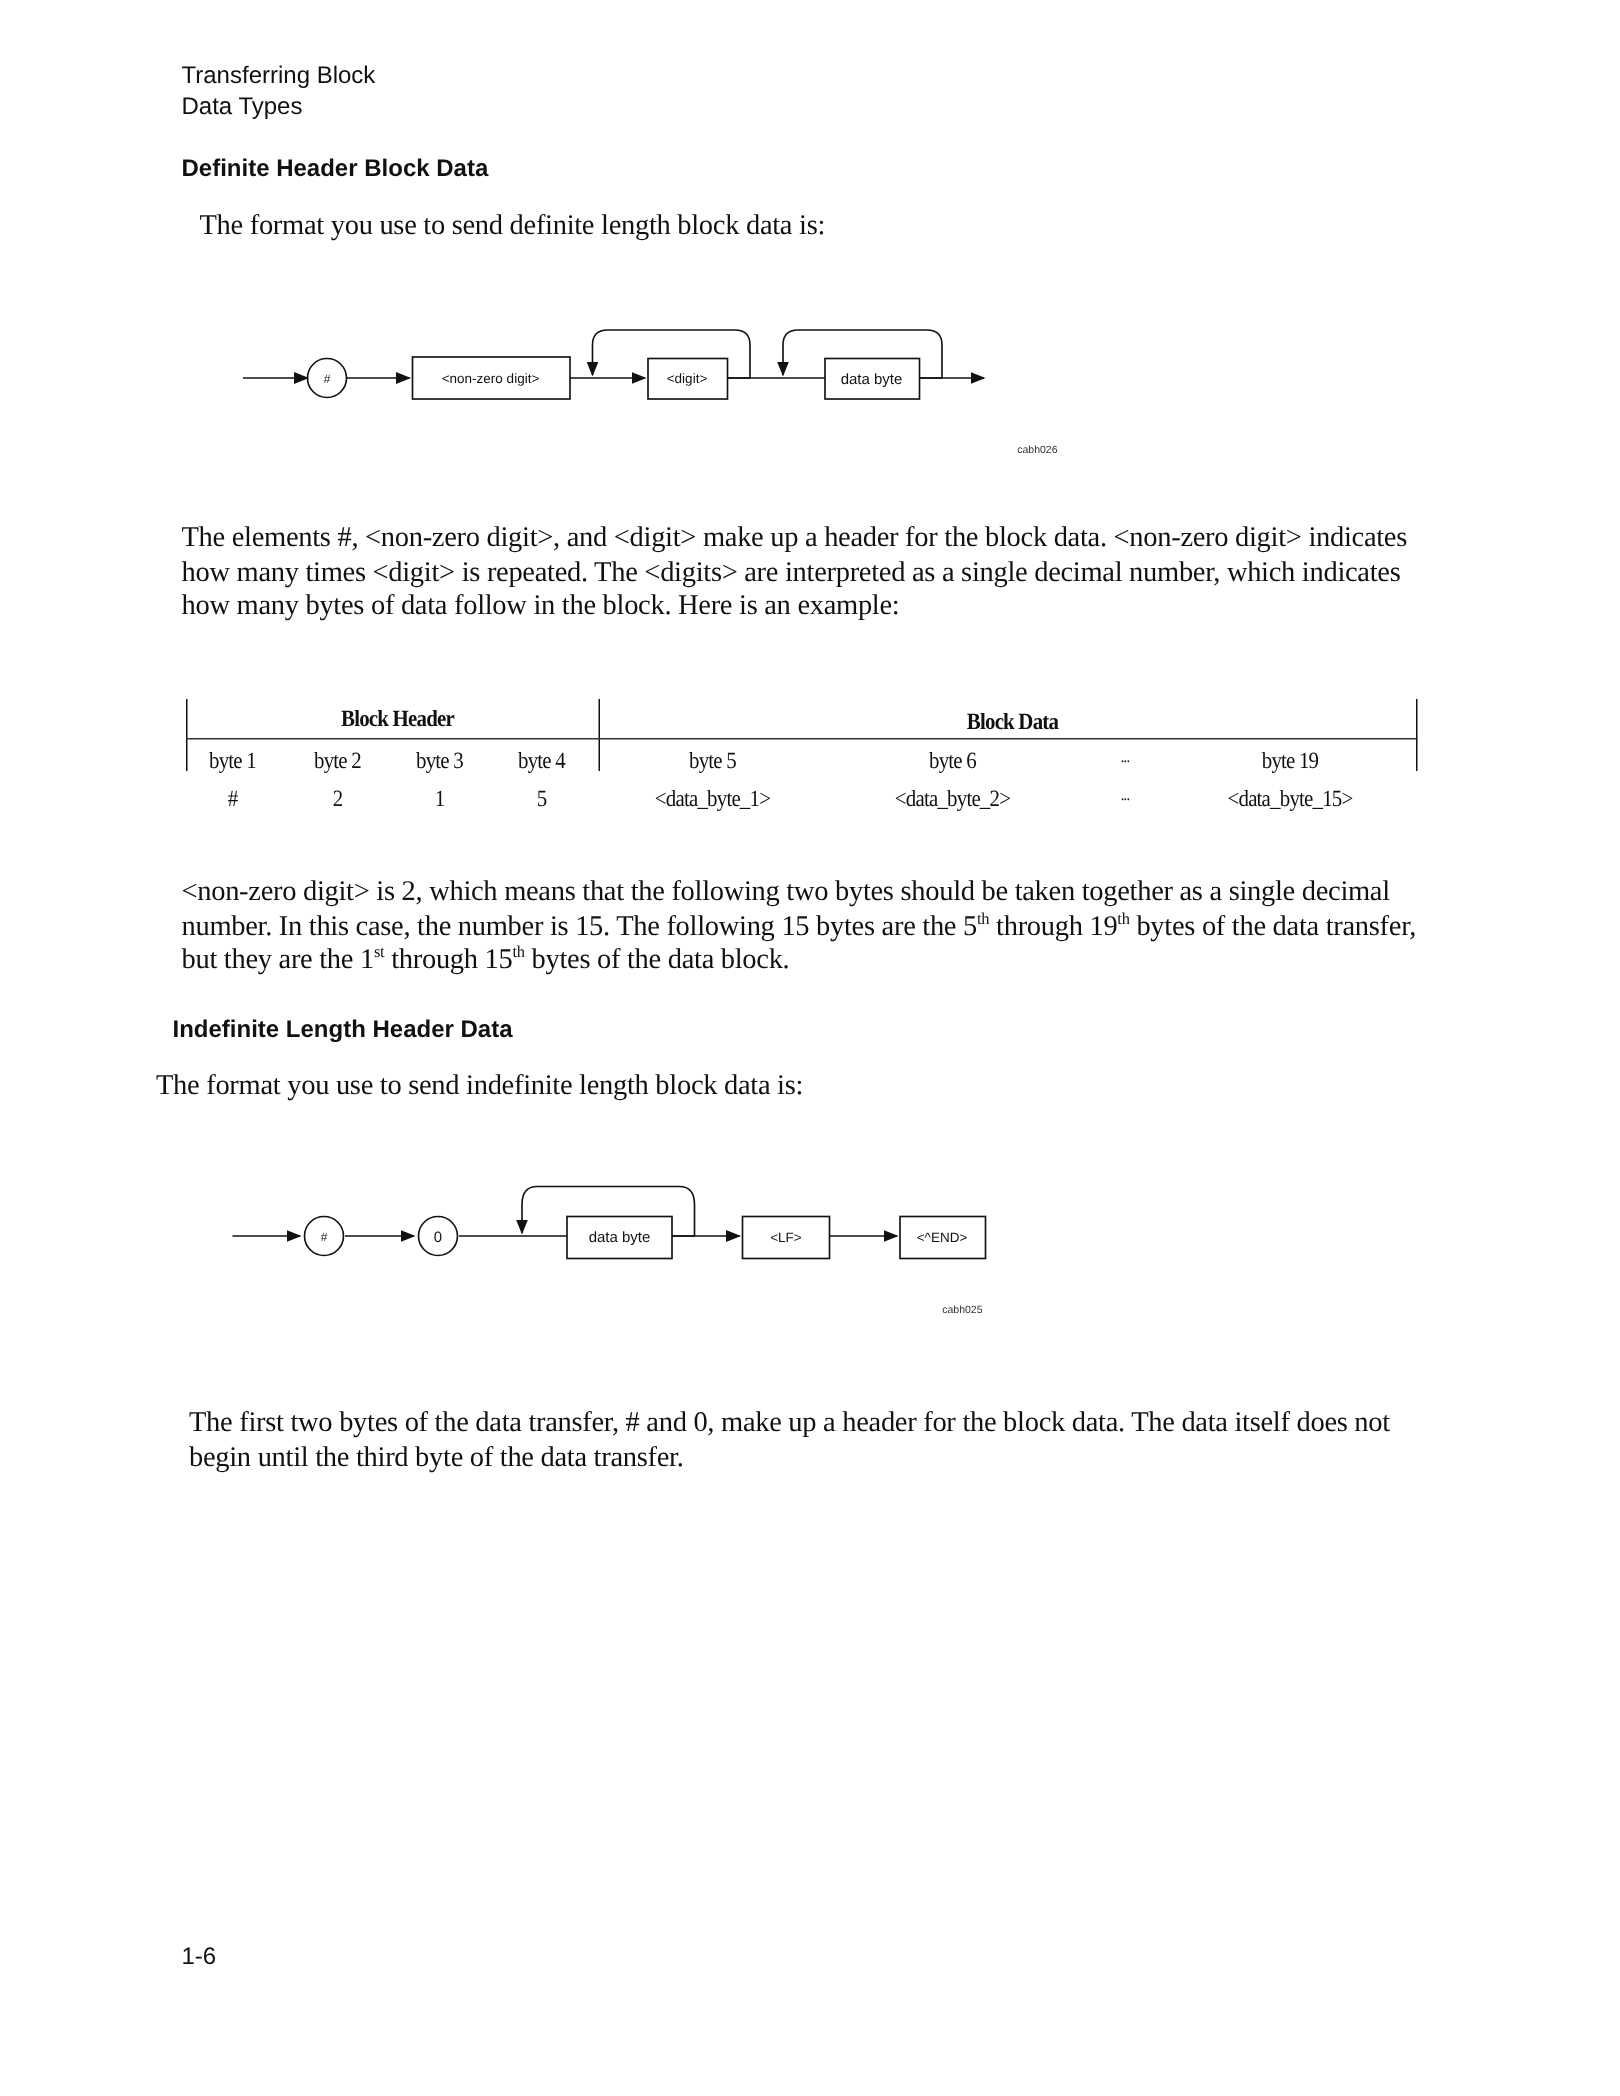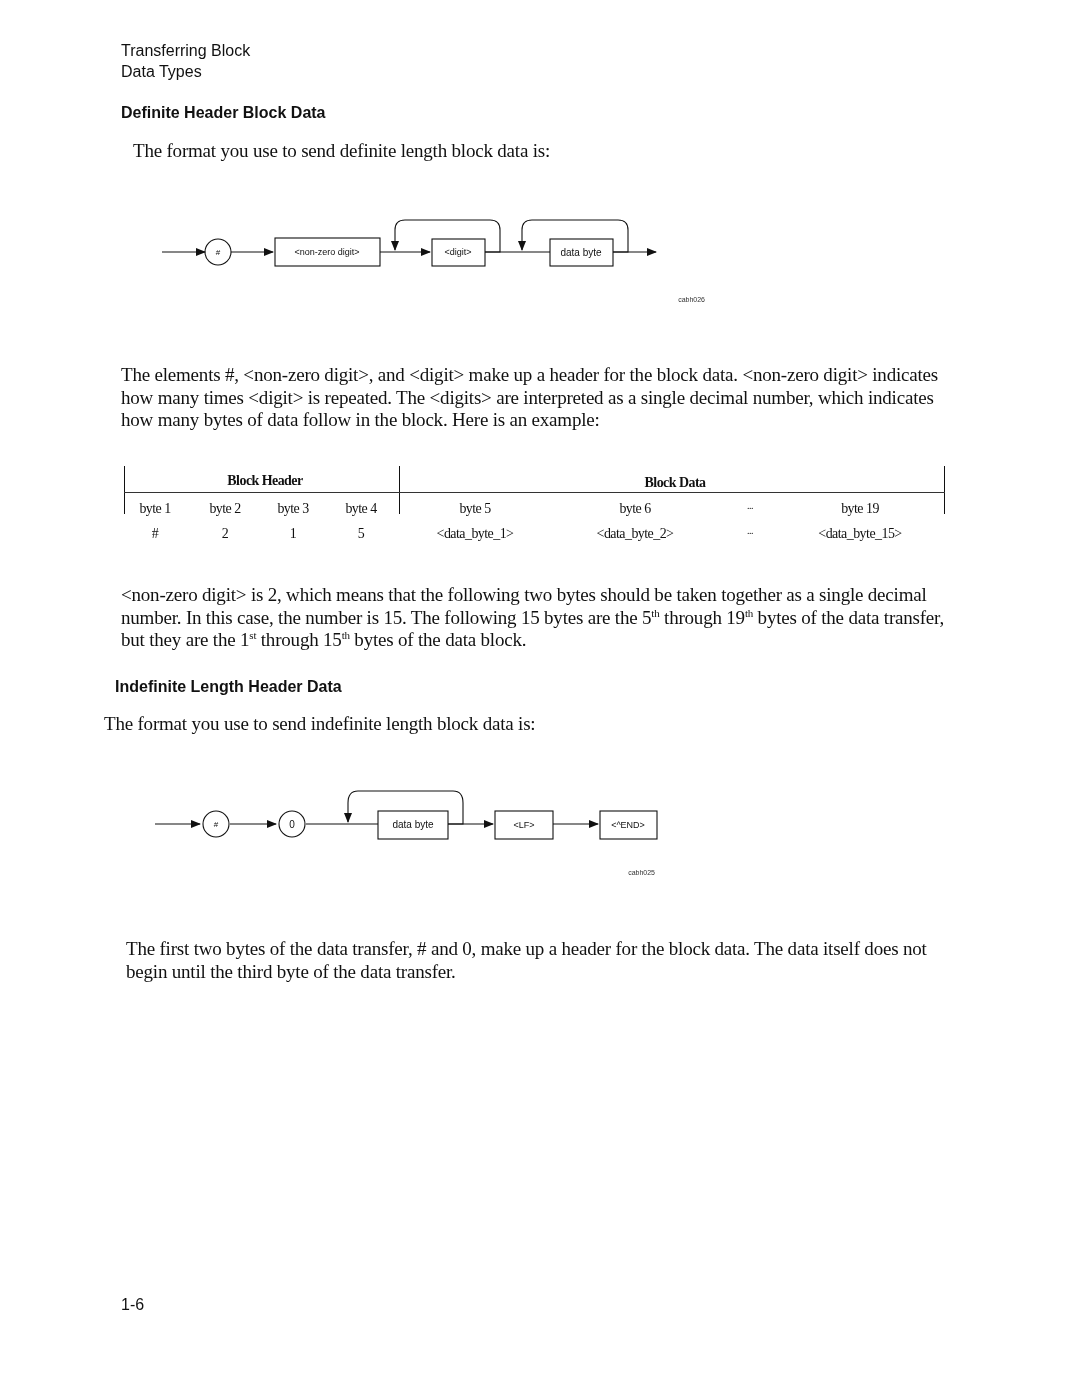--- a/index.html
+++ b/index.html
@@ -52,21 +52,21 @@
     <path d="M463,42 L478,42 L478,20 Q478,10 468,10 L382,10 Q372,10 372,20 L372,40" marker-end="url(#arr)"></path>
     <line x1="463" y1="42" x2="506" y2="42" marker-end="url(#arr)"></line>
   </g>
   <text x="68" y="45" font-size="8" text-anchor="middle" fill="#111">#</text>
   <text x="177" y="45" font-size="9" text-anchor="middle" fill="#111">&lt;non-zero digit&gt;</text>
   <text x="308" y="45" font-size="9" text-anchor="middle" fill="#111">&lt;digit&gt;</text>
   <text x="431" y="46" font-size="10" text-anchor="middle" fill="#111">data byte</text>
   <text x="555" y="92" font-size="7" text-anchor="end" fill="#333">cabh026</text>
 </svg>
 
-<div class="abs serif para" style="left:121px; top:364px; width:830px;">The elements #, &lt;non-zero digit&gt;, and &lt;digit&gt; make up a header for the block data. &lt;non-zero digit&gt; indicates how many times &lt;digit&gt; is repeated. The &lt;digits&gt; are interpreted as a single decimal number, which indicates how many bytes of data follow in the block. Here is an example:</div>
+<div class="abs serif para" style="left:121px; top:348px; width:830px;">The elements #, &lt;non-zero digit&gt;, and &lt;digit&gt; make up a header for the block data. &lt;non-zero digit&gt; indicates how many times &lt;digit&gt; is repeated. The &lt;digits&gt; are interpreted as a single decimal number, which indicates how many bytes of data follow in the block. Here is an example:</div>
 
 <div class="abs tbl" style="left:115px; top:462px; width:840px; height:95px;">
 
   <div class="abs" style="left:9px; top:4px; width:1px; height:48px; background:#111;"></div>
   <div class="abs" style="left:284px; top:4px; width:1px; height:48px; background:#111;"></div>
   <div class="abs" style="left:829px; top:4px; width:1px; height:48px; background:#111;"></div>
 
   <div class="abs" style="left:9px; top:30px; width:821px; height:1px; background:#333;"></div>
 
   <div class="cell hdr" style="left:70px; top:9px; width:160px;">Block Header</div>

